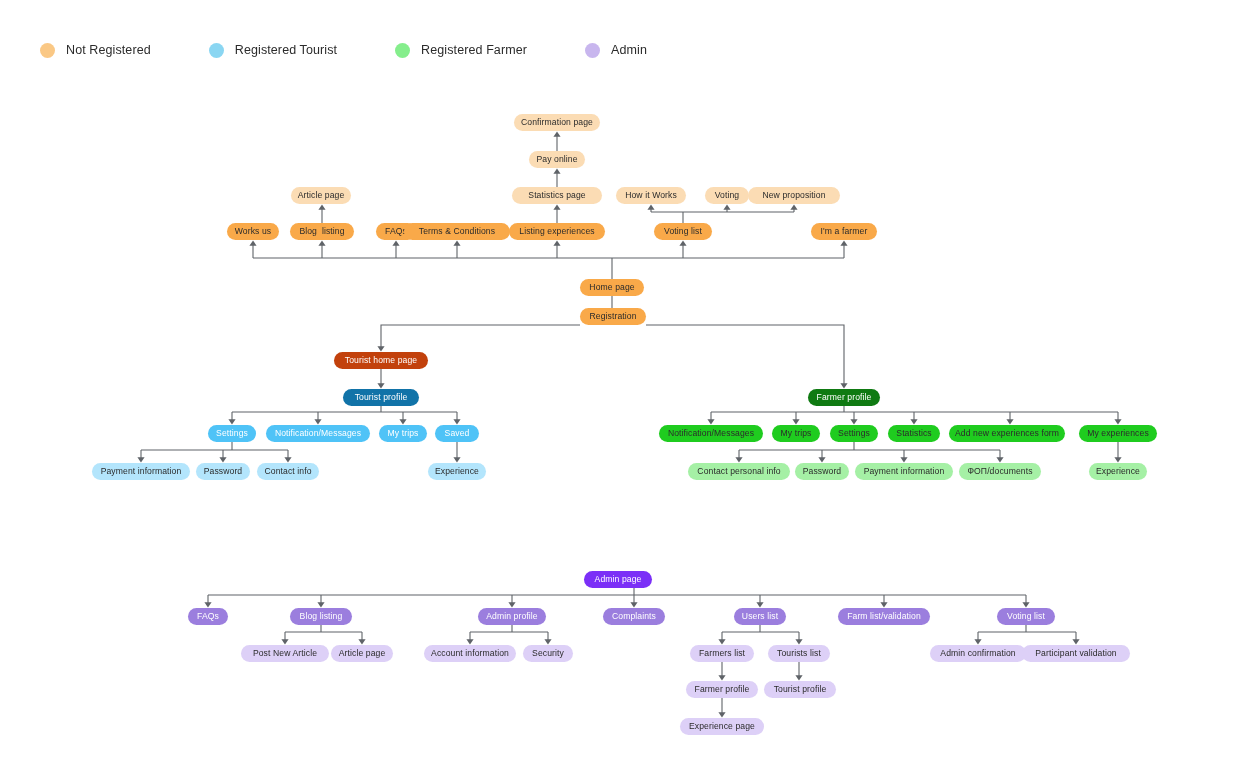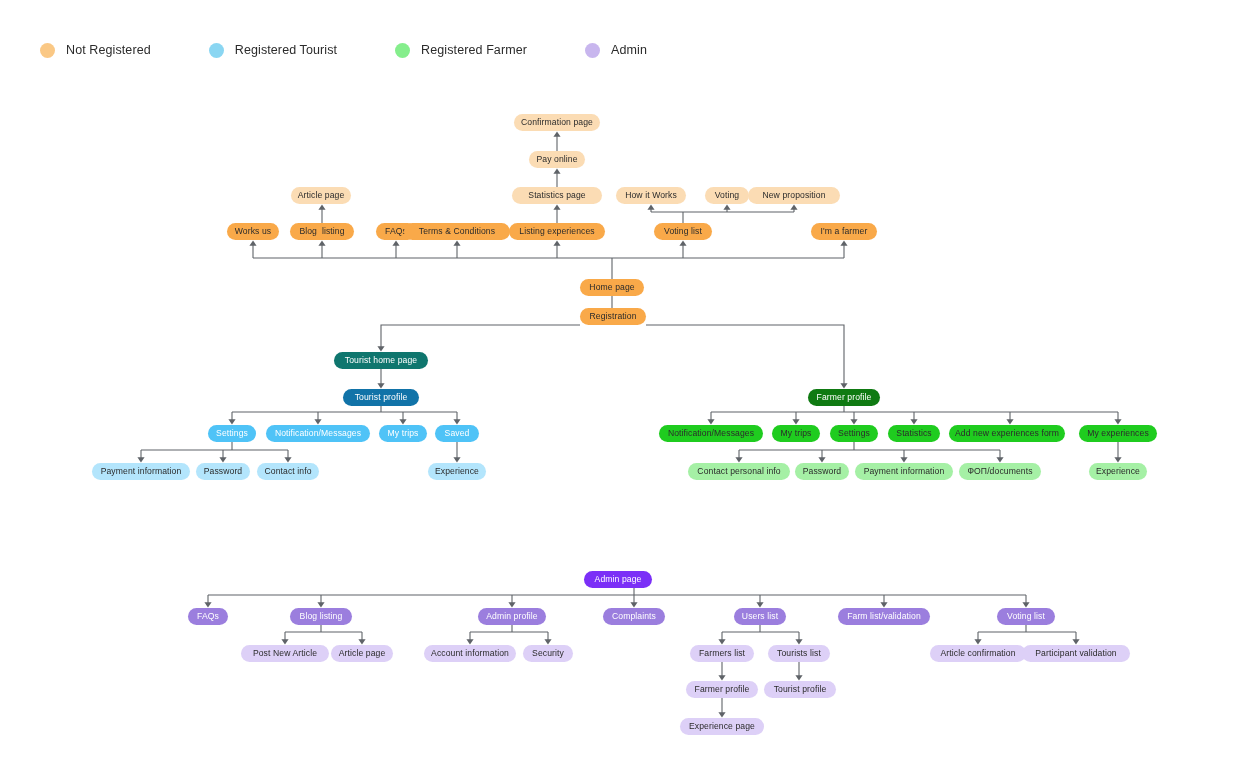--- a/index.html
+++ b/index.html
@@ -244,21 +244,21 @@
       <div class="node" style="left: 748px; top: 187px; width: 92px; background: rgb(251, 220, 180); color: rgb(43, 43, 43);">New proposition</div>
       <div class="node" style="left: 227px; top: 223px; width: 52px; background: rgb(249, 169, 73); color: rgb(43, 43, 43);">Works us</div>
       <div class="node" style="left: 290px; top: 223px; width: 64px; background: rgb(249, 169, 73); color: rgb(43, 43, 43);">Blog  listing</div>
       <div class="node" style="left: 376px; top: 223px; width: 40px; background: rgb(249, 169, 73); color: rgb(43, 43, 43);">FAQs</div>
       <div class="node" style="left: 404px; top: 223px; width: 106px; background: rgb(249, 169, 73); color: rgb(43, 43, 43);">Terms &amp; Conditions</div>
       <div class="node" style="left: 509px; top: 223px; width: 96px; background: rgb(249, 169, 73); color: rgb(43, 43, 43);">Listing experiences</div>
       <div class="node" style="left: 654px; top: 223px; width: 58px; background: rgb(249, 169, 73); color: rgb(43, 43, 43);">Voting list</div>
       <div class="node" style="left: 811px; top: 223px; width: 66px; background: rgb(249, 169, 73); color: rgb(43, 43, 43);">I'm a farmer</div>
       <div class="node" style="left: 580px; top: 279px; width: 64px; background: rgb(249, 169, 73); color: rgb(43, 43, 43);">Home page</div>
       <div class="node" style="left: 580px; top: 308px; width: 66px; background: rgb(249, 169, 73); color: rgb(43, 43, 43);">Registration</div>
-      <div class="node" style="left: 334px; top: 352px; width: 94px; background: #0f766e; color: rgb(255, 255, 255);">Tourist home page</div>
+      <div class="node" style="left: 334px; top: 352px; width: 94px; background: #c2410c; color: rgb(255, 255, 255);">Tourist home page</div>
       <div class="node" style="left: 343px; top: 389px; width: 76px; background: rgb(17, 115, 168); color: rgb(255, 255, 255);">Tourist profile</div>
       <div class="node" style="left: 208px; top: 425px; width: 48px; background: rgb(79, 195, 247); color: rgb(255, 255, 255);">Settings</div>
       <div class="node" style="left: 266px; top: 425px; width: 104px; background: rgb(79, 195, 247); color: rgb(255, 255, 255);">Notification/Messages</div>
       <div class="node" style="left: 379px; top: 425px; width: 48px; background: rgb(79, 195, 247); color: rgb(255, 255, 255);">My trips</div>
       <div class="node" style="left: 435px; top: 425px; width: 44px; background: rgb(79, 195, 247); color: rgb(255, 255, 255);">Saved</div>
       <div class="node" style="left: 92px; top: 463px; width: 98px; background: rgb(179, 229, 252); color: rgb(43, 43, 43);">Payment information</div>
       <div class="node" style="left: 196px; top: 463px; width: 54px; background: rgb(179, 229, 252); color: rgb(43, 43, 43);">Password</div>
       <div class="node" style="left: 257px; top: 463px; width: 62px; background: rgb(179, 229, 252); color: rgb(43, 43, 43);">Contact info</div>
       <div class="node" style="left: 428px; top: 463px; width: 58px; background: rgb(179, 229, 252); color: rgb(43, 43, 43);">Experience</div>
       <div class="node" style="left: 808px; top: 389px; width: 72px; background: rgb(15, 122, 18); color: rgb(255, 255, 255);">Farmer profile</div>
@@ -280,20 +280,20 @@
       <div class="node" style="left: 603px; top: 608px; width: 62px; background: rgb(155, 126, 222); color: rgb(255, 255, 255);">Complaints</div>
       <div class="node" style="left: 734px; top: 608px; width: 52px; background: rgb(155, 126, 222); color: rgb(255, 255, 255);">Users list</div>
       <div class="node" style="left: 838px; top: 608px; width: 92px; background: rgb(155, 126, 222); color: rgb(255, 255, 255);">Farm list/validation</div>
       <div class="node" style="left: 997px; top: 608px; width: 58px; background: rgb(155, 126, 222); color: rgb(255, 255, 255);">Voting list</div>
       <div class="node" style="left: 241px; top: 645px; width: 88px; background: rgb(221, 208, 247); color: rgb(43, 43, 43);">Post New Article</div>
       <div class="node" style="left: 331px; top: 645px; width: 62px; background: rgb(221, 208, 247); color: rgb(43, 43, 43);">Article page</div>
       <div class="node" style="left: 424px; top: 645px; width: 92px; background: rgb(221, 208, 247); color: rgb(43, 43, 43);">Account information</div>
       <div class="node" style="left: 523px; top: 645px; width: 50px; background: rgb(221, 208, 247); color: rgb(43, 43, 43);">Security</div>
       <div class="node" style="left: 690px; top: 645px; width: 64px; background: rgb(221, 208, 247); color: rgb(43, 43, 43); text-align: center;">Farmers list</div>
       <div class="node" style="left: 768px; top: 645px; width: 62px; background: rgb(221, 208, 247); color: rgb(43, 43, 43);">Tourists list</div>
-      <div class="node" style="left: 930px; top: 645px; width: 96px; background: rgb(221, 208, 247); color: rgb(43, 43, 43);">Article confirmation</div>
+      <div class="node" style="left: 930px; top: 645px; width: 96px; background: rgb(221, 208, 247); color: rgb(43, 43, 43);">Admin confirmation</div>
       <div class="node" style="left: 1022px; top: 645px; width: 108px; background: rgb(221, 208, 247); color: rgb(43, 43, 43);">Participant validation</div>
       <div class="node" style="left: 686px; top: 681px; width: 72px; background: rgb(221, 208, 247); color: rgb(43, 43, 43);">Farmer profile</div>
       <div class="node" style="left: 764px; top: 681px; width: 72px; background: rgb(221, 208, 247); color: rgb(43, 43, 43);">Tourist profile</div>
       <div class="node" style="left: 680px; top: 718px; width: 84px; background: rgb(221, 208, 247); color: rgb(43, 43, 43);">Experience page</div>
     </div>
 
 </div>
 
 </body></html>

